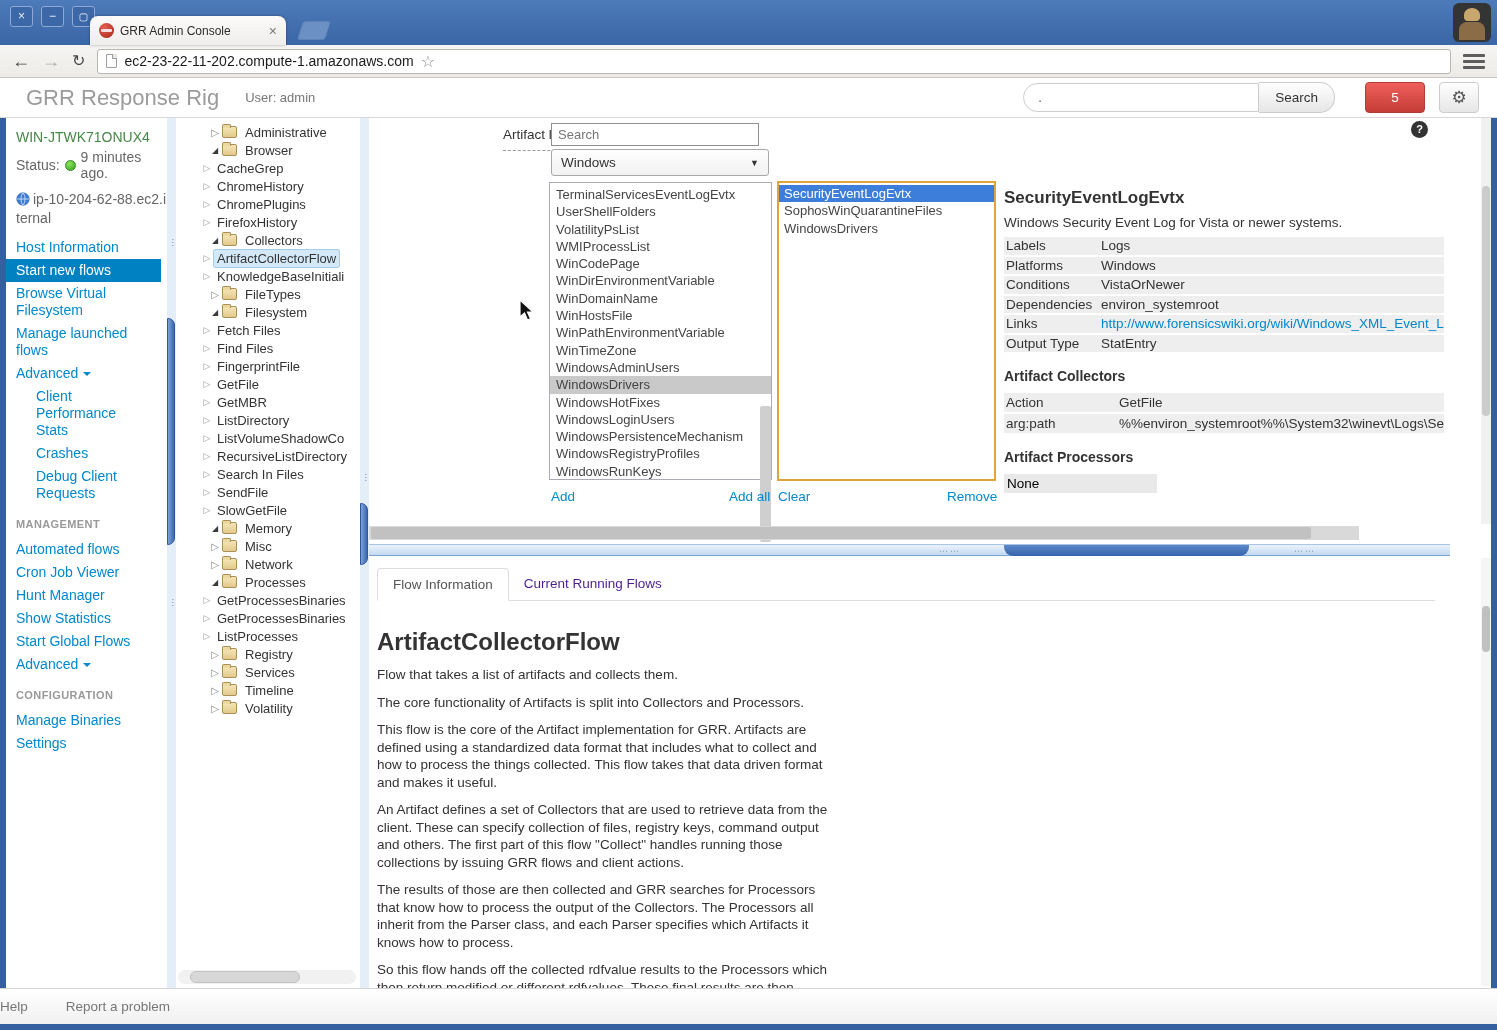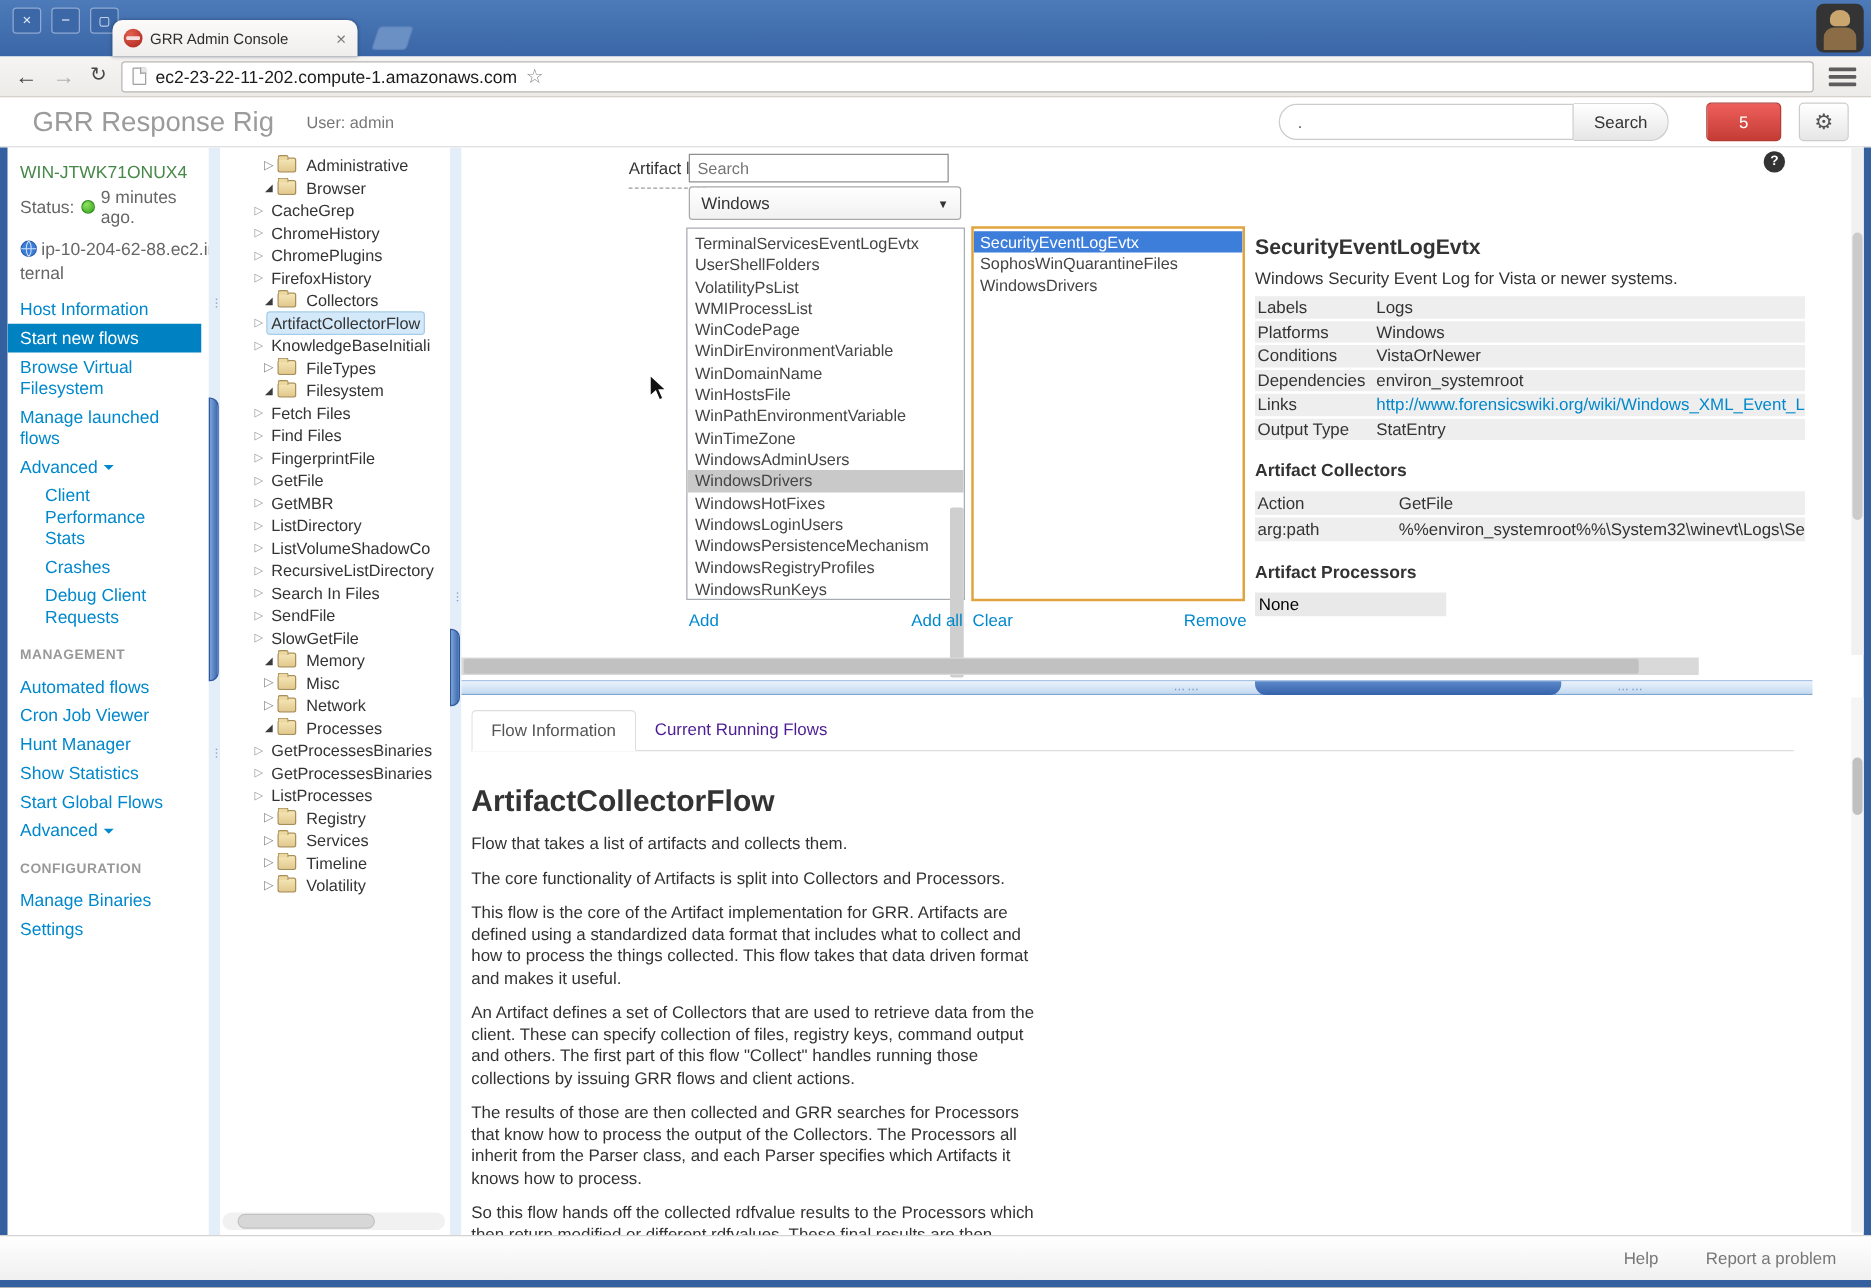--- a/index.html
+++ b/index.html
@@ -142,21 +142,21 @@
   .tab-item { font-size:13.5px; padding:8px 15px; margin-bottom:-1px; color:#4c1d95; cursor:pointer; }
   .tab-item.active { color:#555; background:#fff; border:1px solid #ddd; border-bottom:1px solid #fff; border-radius:4px 4px 0 0; }
   .flow-title { margin:27px 0 0 8px; font-size:24px; font-weight:bold; color:#333; }
   .flow-paras { margin:4px 0 0 8px; width:462px; }
   .flow-paras p { font-size:13.5px; line-height:17.5px; color:#333; margin-top:10px; }
 
   .flow-vscroll { position:absolute; right:0; top:440px; width:10px; height:428px; background:#f5f5f5; }
   .flow-vthumb { position:absolute; left:1px; top:48px; width:8px; height:46px; background:#c0c0c0; border-radius:4px; cursor:pointer; }
 
   
-  .footer { height:36px; background:linear-gradient(#ffffff,#f0f0f0); border-top:1px solid #d4d4d4; display:flex; align-items:center; justify-content:flex-end; gap:38px; padding-right:28px; }
+  .footer { height:36px; background:linear-gradient(#ffffff,#f0f0f0); border-top:1px solid #d4d4d4; display:flex; align-items:center; justify-content:flex-start; gap:38px; padding-right:28px; }
   .footer .flink { color:#777; font-size:13.5px; cursor:pointer; }
   .bottom-edge { height:6px; background:#35609f; }
 
   .cursor { position:absolute; left:519px; top:299px; pointer-events:none; }
 </style>
 </head>
 <body>
 
 <div class="window">
 

